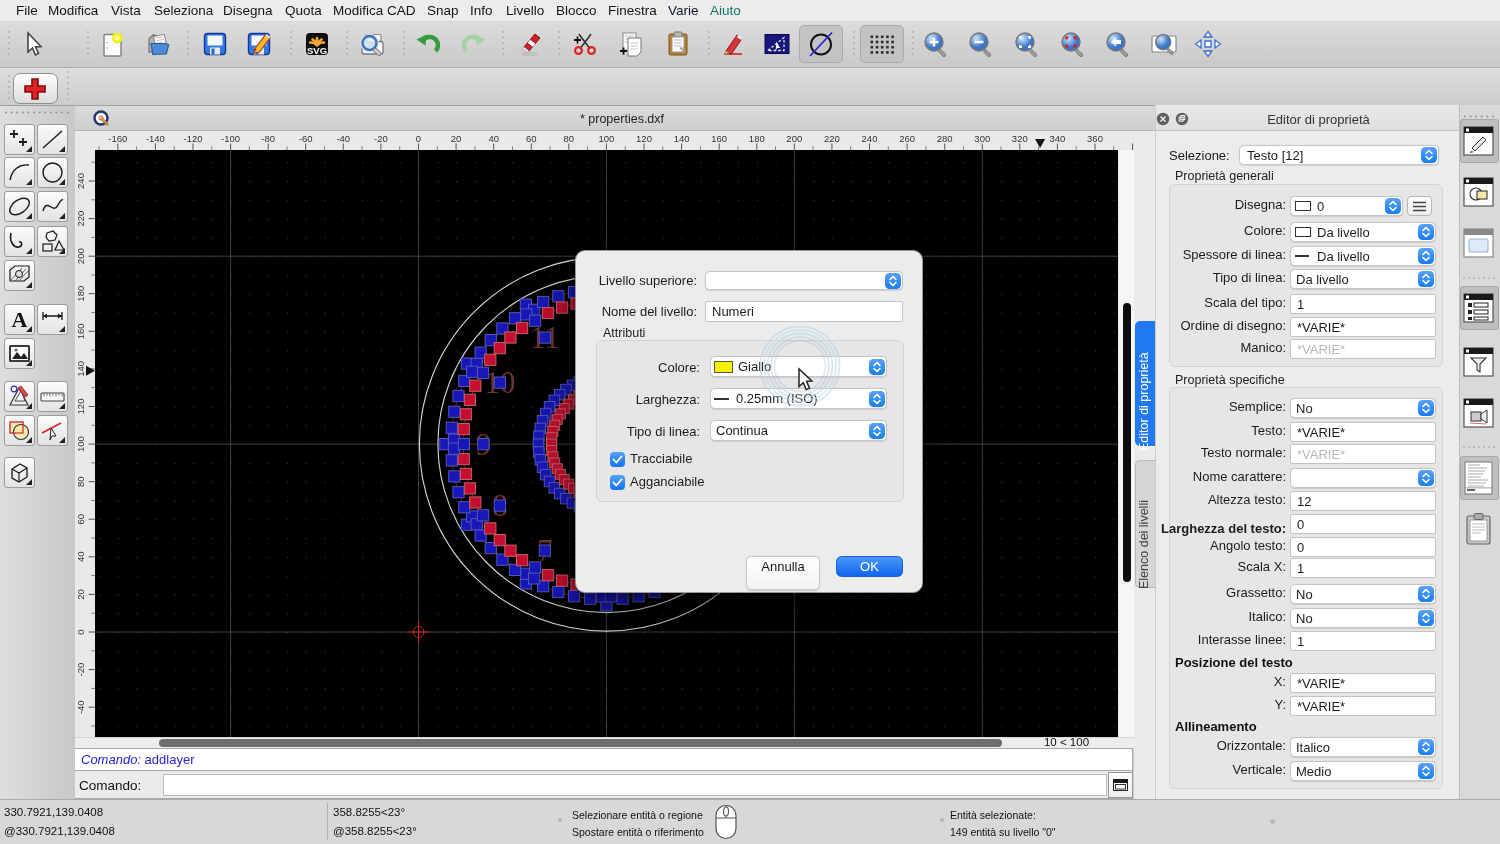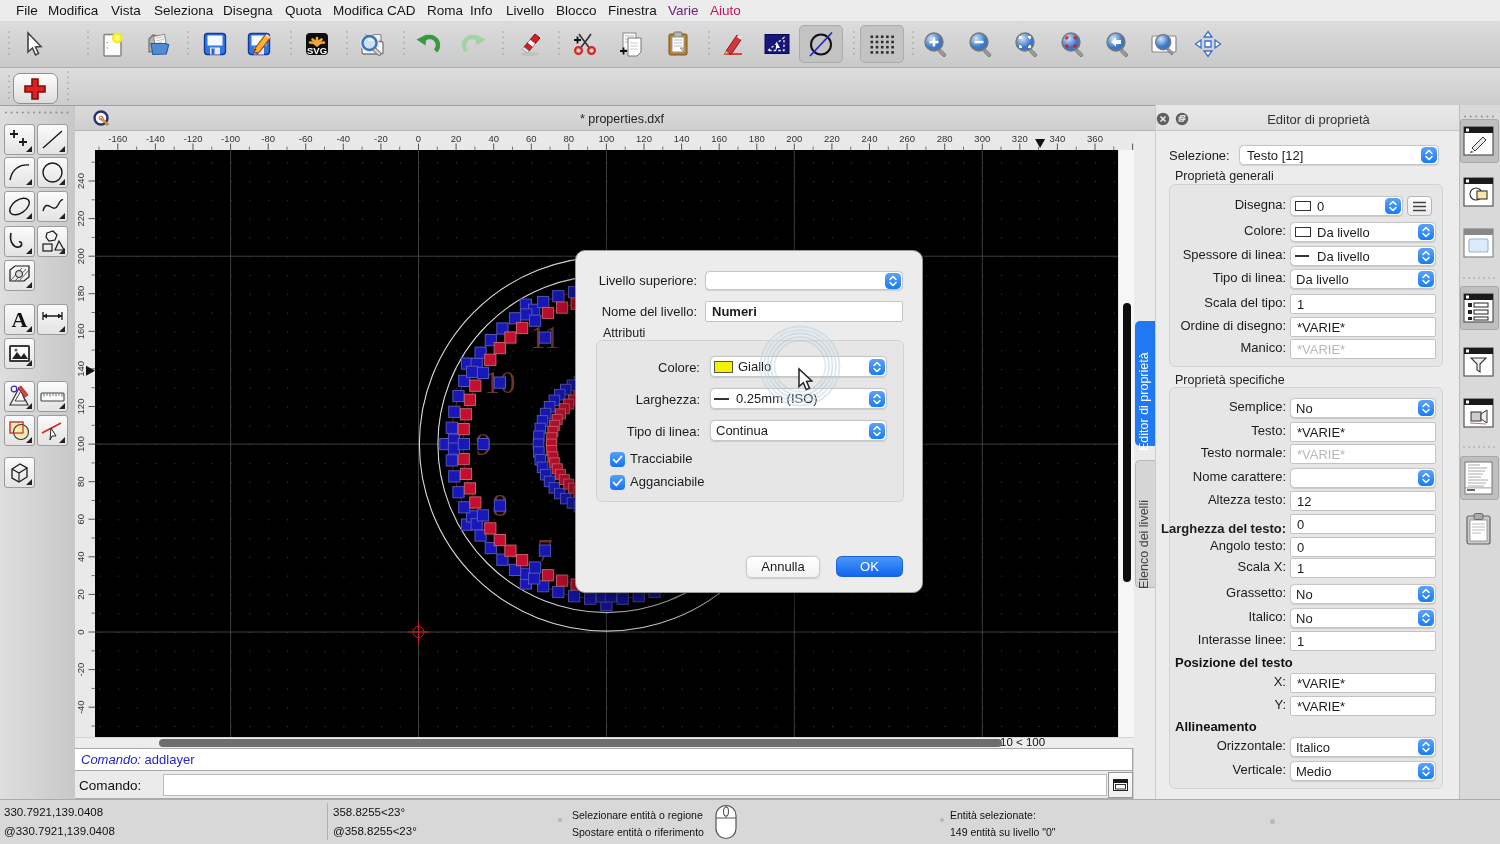--- a/index.html
+++ b/index.html
@@ -15,27 +15,27 @@
 .grp{position:absolute;background:rgba(0,0,0,0.025);border:1px solid #d2d2d2;border-radius:6px;}
 </style></head><body>
 <div class="abs" style="left:0;top:0;width:1500px;height:22px;background:#ececec;border-bottom:1px solid #d8d8d8;"></div>
 <div class="abs" style="left:16px;top:3px;font-size:13.5px;color:#151515;">File</div>
 <div class="abs" style="left:48px;top:3px;font-size:13.5px;color:#151515;">Modifica</div>
 <div class="abs" style="left:111px;top:3px;font-size:13.5px;color:#151515;">Vista</div>
 <div class="abs" style="left:154px;top:3px;font-size:13.5px;color:#151515;">Seleziona</div>
 <div class="abs" style="left:223px;top:3px;font-size:13.5px;color:#151515;">Disegna</div>
 <div class="abs" style="left:285px;top:3px;font-size:13.5px;color:#151515;">Quota</div>
 <div class="abs" style="left:333px;top:3px;font-size:13.5px;color:#151515;">Modifica CAD</div>
-<div class="abs" style="left:427px;top:3px;font-size:13.5px;color:#151515;">Roma</div>
+<div class="abs" style="left:427px;top:3px;font-size:13.5px;color:#151515;">Snap</div>
 <div class="abs" style="left:470px;top:3px;font-size:13.5px;color:#151515;">Info</div>
 <div class="abs" style="left:506px;top:3px;font-size:13.5px;color:#151515;">Livello</div>
 <div class="abs" style="left:556px;top:3px;font-size:13.5px;color:#151515;">Blocco</div>
 <div class="abs" style="left:608px;top:3px;font-size:13.5px;color:#151515;">Finestra</div>
-<div class="abs" style="left:668px;top:3px;font-size:13.5px;color:#701a75;">Varie</div>
-<div class="abs" style="left:710px;top:3px;font-size:13.5px;color:#be185d;">Aiuto</div>
+<div class="abs" style="left:668px;top:3px;font-size:13.5px;color:#0f172a;">Varie</div>
+<div class="abs" style="left:710px;top:3px;font-size:13.5px;color:#0f766e;">Aiuto</div>
 <div class="abs" style="left:0;top:22px;width:1500px;height:46px;background:linear-gradient(#dcdcdc,#c9c9c9);border-bottom:1px solid #aeaeae;"></div>
 <div class="abs" style="left:0;top:68px;width:1500px;height:38px;background:linear-gradient(#dedede,#cccccc);border-bottom:1px solid #9f9f9f;"></div>
 <svg class="abs" style="left:7px;top:30px" width="4" height="28">
     <circle cx="2" cy="2.0" r="0.8" fill="#9a9a9a"></circle>
     <circle cx="2" cy="7.5" r="0.8" fill="#9a9a9a"></circle>
     <circle cx="2" cy="13.0" r="0.8" fill="#9a9a9a"></circle>
     <circle cx="2" cy="18.5" r="0.8" fill="#9a9a9a"></circle>
     <circle cx="2" cy="24.0" r="0.8" fill="#9a9a9a"></circle>
   </svg>
 <svg class="abs" style="left:86px;top:30px" width="4" height="28">
@@ -776,21 +776,21 @@
     <rect x="559.9" y="301.8" width="10.0" height="10.0" fill="#c40f2e" stroke="#c8606e" stroke-width="1"></rect>
     <rect x="573.7" y="296.7" width="10.5" height="10.5" fill="#1818b8" stroke="#5656b8" stroke-width="1"></rect>
     <rect x="561.0" y="295.5" width="10.0" height="10.0" fill="#c40f2e" stroke="#c8606e" stroke-width="1"></rect>
     <circle cx="323.5" cy="482.0" r="5.5" fill="none" stroke="#c22" stroke-width="1"></circle>
     <path d="M312.5 482.0 h22 M323.5 471.0 v22" stroke="#c22" stroke-width="1" fill="none"></path>
   </svg>
 <div class="abs" style="left:1118px;top:150px;width:17px;height:587px;background:#f6f6f6;border-left:1px solid #e0e0e0;"></div>
 <div class="abs" style="left:1123px;top:303px;width:8px;height:279px;background:#0d0d0d;border-radius:4px;"></div>
 <div class="abs" style="left:75px;top:737px;width:1062px;height:11px;background:#ededed;border-top:1px solid #d5d5d5;"></div>
 <div class="abs" style="left:159px;top:739px;width:843px;height:8px;background:#6e6e6e;border-radius:4px;"></div>
-<div class="abs" style="left:1000px;top:736px;width:133px;height:13px;font-size:11.5px;color:#111;text-align:left;">10 &lt; 100</div>
+<div class="abs" style="left:1000px;top:736px;width:133px;height:13px;font-size:11.5px;color:#111;text-align:center;">10 &lt; 100</div>
 <div class="abs" style="left:72px;top:748px;width:1061px;height:23px;background:#fff;border:1px solid #a9a9a9;"></div>
 <div class="abs" style="left:81px;top:752px;font-size:13px;color:#2525cc;"><i>Comando:</i> addlayer</div>
 <div class="abs" style="left:72px;top:771px;width:1061px;height:28px;background:#ebebeb;border:1px solid #a9a9a9;border-top:none;"></div>
 <div class="abs" style="left:79px;top:778px;font-size:13.5px;color:#111;">Comando:</div>
 <div class="abs" style="left:163px;top:774px;width:944px;height:22px;background:#fff;border:1px solid #bbb;"></div>
 <div class="abs" style="left:1108px;top:772px;width:25px;height:26px;background:linear-gradient(#fcfcfc,#eee);border:1px solid #999;"></div>
 <svg class="abs" style="left:1113px;top:779px" width="15" height="12">
     <rect x="0.5" y="0.5" width="14" height="11" fill="#fff" stroke="#222"></rect>
     <rect x="0.5" y="0.5" width="14" height="3.5" fill="#1a1a1a"></rect>
     <rect x="2.5" y="5.5" width="10" height="4.5" fill="none" stroke="#333" stroke-width="1"></rect>
@@ -926,21 +926,21 @@
 <div class="abs" style="left:4px;top:457px;width:31px;height:31px;background:linear-gradient(#fbfbfb,#e3e3e3);border:1px solid #9c9c9c;border-radius:3px;"></div>
 <svg class="abs" style="left:6px;top:459px" width="27" height="27" viewBox="0 0 27 27">
     <path d="M6 10 l8-5 7 4 v9 l-8 5 -7-4 z" stroke="#1a1a1a" fill="none" stroke-width="1.3"></path>
     <path d="M6 10 l7 4 8-5 M13 14 v9" stroke="#1a1a1a" fill="none" stroke-width="1.1"></path>
     <path d="M26 20 v6 h-6 z" fill="#222"></path>
   </svg>
 <div class="abs" style="left:575px;top:250px;width:348px;height:343px;background:#ececec;border:1px solid #9a9a9a;border-radius:10px;box-shadow:0 18px 45px rgba(0,0,0,0.5),0 2px 8px rgba(0,0,0,0.3);"></div>
 <div class="rlbl" style="left:560px;top:273px;width:137px;">Livello superiore:</div>
 <div class="cmb" style="left:705px;top:271px;width:198px;height:19px;"></div>
 <div class="rlbl" style="left:560px;top:304px;width:137px;">Nome del livello:</div>
-<div class="inp" style="left:705px;top:301px;width:198px;height:21px;padding:2px 0 0 6px;font-weight:bold;">Numeri</div>
+<div class="inp" style="left:705px;top:301px;width:198px;height:21px;padding:2px 0 0 6px;">Numeri</div>
 <div class="lbl" style="left:603px;top:326px;font-size:12.5px;">Attributi</div>
 <div class="grp" style="left:596px;top:340px;width:308px;height:162px;"></div>
 <div class="rlbl" style="left:560px;top:360px;width:140px;">Colore:</div>
 <div class="cmb" style="left:710px;top:356px;width:177px;height:21px;"></div>
 <div class="abs" style="left:714px;top:361px;width:19px;height:12px;background:#f2f200;border:1px solid #555;"></div>
 <div class="lbl" style="left:738px;top:359px;">Giallo</div>
 <div class="rlbl" style="left:560px;top:392px;width:140px;">Larghezza:</div>
 <div class="cmb" style="left:710px;top:388px;width:177px;height:21px;"></div>
 <div class="abs" style="left:714px;top:398px;width:15px;height:1.5px;background:#333;"></div>
 <div class="lbl" style="left:736px;top:391px;">0.25mm (ISO)</div>
@@ -966,21 +966,21 @@
 <div class="abs" style="left:610px;top:452px;width:15px;height:15px;border-radius:4px;background:linear-gradient(#53a0f9,#1273f2);"></div>
 <svg class="abs" style="left:610px;top:452px" width="15" height="15">
     <path d="M3.5 7.5 L6.3 10.5 L11.5 4.5" stroke="#fff" stroke-width="1.8" fill="none" stroke-linecap="round" stroke-linejoin="round"></path>
   </svg>
 <div class="lbl" style="left:630px;top:451px;text-align:right;">Tracciabile</div>
 <div class="abs" style="left:610px;top:475px;width:15px;height:15px;border-radius:4px;background:linear-gradient(#53a0f9,#1273f2);"></div>
 <svg class="abs" style="left:610px;top:475px" width="15" height="15">
     <path d="M3.5 7.5 L6.3 10.5 L11.5 4.5" stroke="#fff" stroke-width="1.8" fill="none" stroke-linecap="round" stroke-linejoin="round"></path>
   </svg>
 <div class="lbl" style="left:630px;top:474px;">Agganciabile</div>
-<div class="abs" style="left:746px;top:556px;width:74px;height:22px;background:linear-gradient(#fff,#f2f2f2);border:1px solid #c9c9c9;border-radius:5.5px;font-size:13px;color:#1a1a1a;text-align:center;padding-top:2px;box-shadow:0 .5px 1.5px rgba(0,0,0,.15);">Annulla</div>
+<div class="abs" style="left:746px;top:556px;width:74px;height:34px;background:linear-gradient(#fff,#f2f2f2);border:1px solid #c9c9c9;border-radius:5.5px;font-size:13px;color:#1a1a1a;text-align:center;padding-top:2px;box-shadow:0 .5px 1.5px rgba(0,0,0,.15);">Annulla</div>
 <div class="abs" style="left:836px;top:556px;width:67px;height:21px;background:linear-gradient(#4a97f8,#1065ee);border:1px solid #1660d8;border-radius:5.5px;font-size:13px;color:#fff;text-align:center;padding-top:2px;">OK</div>
 <svg class="abs" style="left:756px;top:322px" width="88" height="88">
     <defs>
       <filter id="blr" x="-10%" y="-10%" width="120%" height="120%">
         <feGaussianBlur stdDeviation="0.6"></feGaussianBlur>
       </filter>
     </defs>
     <g fill="none" filter="url(#blr)">
       <circle cx="44" cy="44" r="39.5" stroke="rgba(188,211,226,0.55)" stroke-width="1.8"></circle>
       <circle cx="44" cy="44" r="36" stroke="rgba(196,218,232,0.62)" stroke-width="1.8"></circle>

